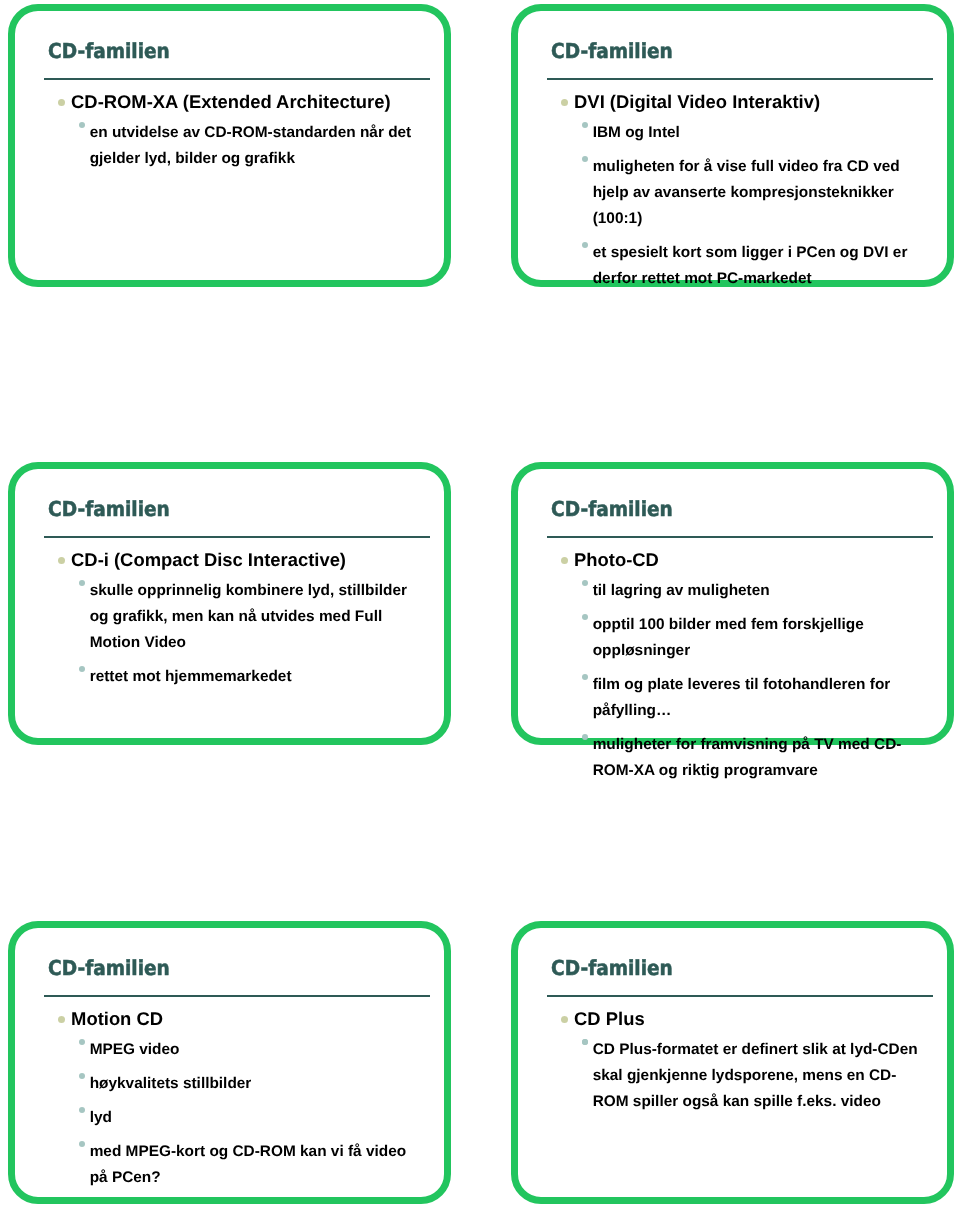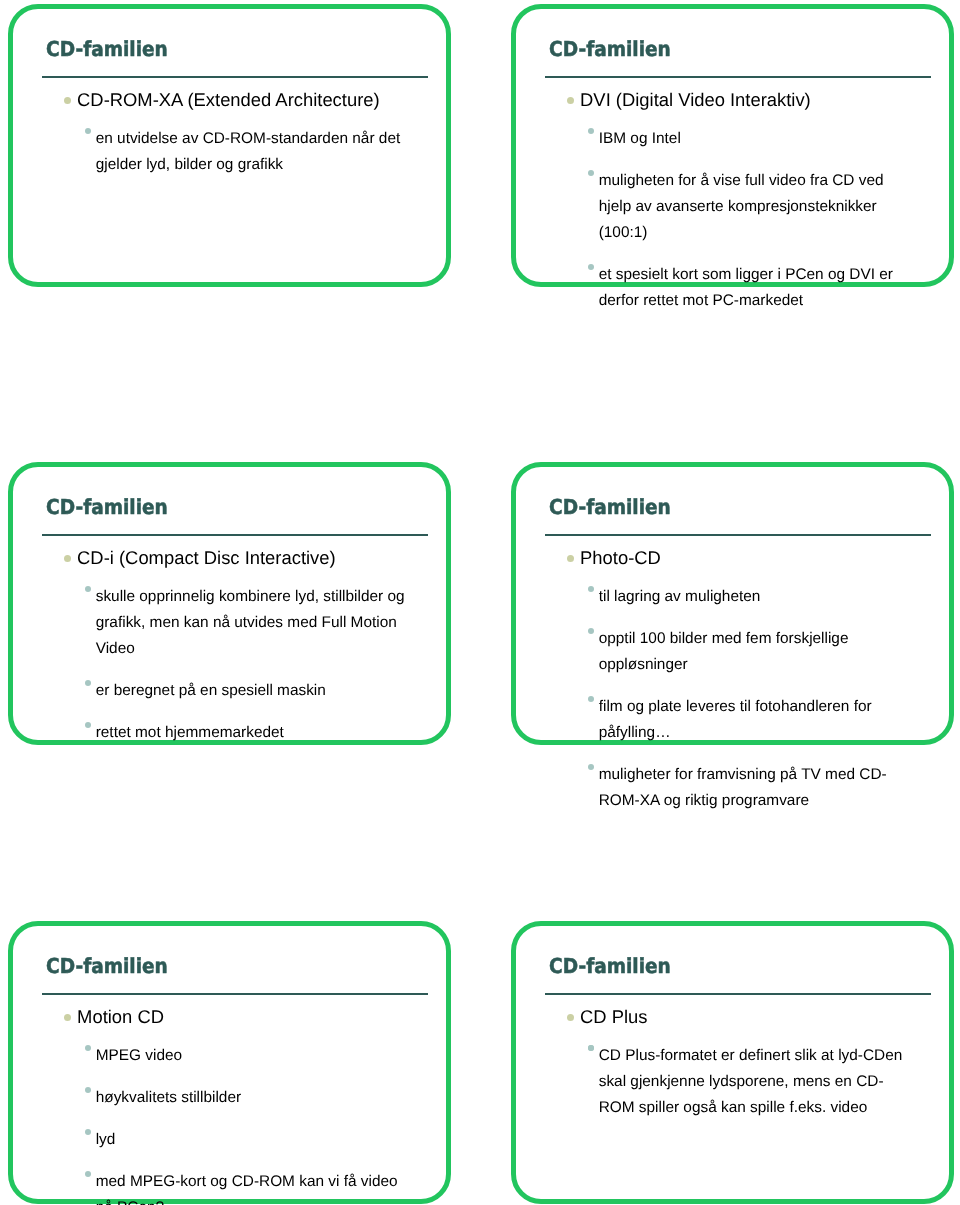--- a/index.html
+++ b/index.html
@@ -1,32 +1,32 @@
 <!DOCTYPE html>
 <html><head>
 <meta charset="utf-8">
 <title>CD-familien</title>
 <style>
   html,body{margin:0;padding:0;background:#ffffff;}
   body{width:960px;height:1205px;font-family:"Liberation Sans",sans-serif;position:relative;overflow:hidden;
        -webkit-font-smoothing:antialiased;text-rendering:geometricPrecision;}
   .page{position:absolute;left:0;top:0;width:960px;height:1205px;}
   .slide{position:absolute;box-sizing:border-box;width:443px;height:283px;
-         border:5px solid #22c55e;border-radius:30px;background:#ffffff;}
+         border:7px solid #22c55e;border-radius:30px;background:#ffffff;}
   .slide.c0{left:8px;}
   .slide.c1{left:511px;}
   .slide.r0{top:4px;}
   .slide.r1{top:462px;}
   .slide.r2{top:921px;}
   .slide-title{position:absolute;margin:0;left:33.1px;top:28.2px;width:390px;height:24px;
          font-family:"DejaVu Sans",sans-serif;font-weight:bold;font-stretch:condensed;
          font-size:20.6px;line-height:24px;color:#2e5a56;white-space:nowrap;-webkit-text-stroke:0.5px #2e5a56;}
   .title-rule{position:absolute;left:29px;top:67px;width:386px;height:2px;background:#2e5a56;}
   .body{position:absolute;left:26.5px;top:78px;width:385px;}
-  .b{position:relative;margin:16px;padding:0;}
+  .b{position:relative;margin:8px;padding:0;font-weight:bold;}
   .b1{padding-left:21.6px;font-size:18.4px;line-height:20px;color:#000;margin-top:3px;}
   .b1 .bullet{position:absolute;left:8.2px;top:7.1px;width:7.4px;height:7.4px;border-radius:50%;background:#cbd0a4;}
   .b2{padding-left:40.2px;font-size:15.4px;line-height:26px;color:#000;margin-top:4.7px;}
   .b2 .bullet{position:absolute;left:29.2px;top:2px;width:6px;height:6px;border-radius:50%;background:#a6c6c2;}
 </style>
 </head>
 <body>
 
 <div class="page">
   <section class="slide r0 c0">
@@ -46,21 +46,20 @@
       <p class="b b2"><span class="bullet"></span><span class="btext">muligheten for å vise full video fra CD ved hjelp av avanserte kompresjonsteknikker (100:1)</span></p>
       <p class="b b2"><span class="bullet"></span><span class="btext">et spesielt kort som ligger i PCen og DVI er derfor rettet mot PC-markedet</span></p>
     </div>
   </section>
   <section class="slide r1 c0">
     <h2 class="slide-title">CD-familien</h2>
     <div class="title-rule"></div>
     <div class="body">
       <p class="b b1"><span class="bullet"></span><span class="btext">CD-i (Compact Disc Interactive)</span></p>
       <p class="b b2"><span class="bullet"></span><span class="btext">skulle opprinnelig kombinere lyd, stillbilder og grafikk, men kan nå utvides med Full Motion Video</span></p>
-      <p class="b b2"><span class="bullet"></span><span class="btext">er beregnet på en spesiell maskin</span></p>
       <p class="b b2"><span class="bullet"></span><span class="btext">rettet mot hjemmemarkedet</span></p>
     </div>
   </section>
   <section class="slide r1 c1">
     <h2 class="slide-title">CD-familien</h2>
     <div class="title-rule"></div>
     <div class="body">
       <p class="b b1"><span class="bullet"></span><span class="btext">Photo-CD</span></p>
       <p class="b b2"><span class="bullet"></span><span class="btext">til lagring av muligheten</span></p>
       <p class="b b2"><span class="bullet"></span><span class="btext">opptil 100 bilder med fem forskjellige oppløsninger</span></p>

